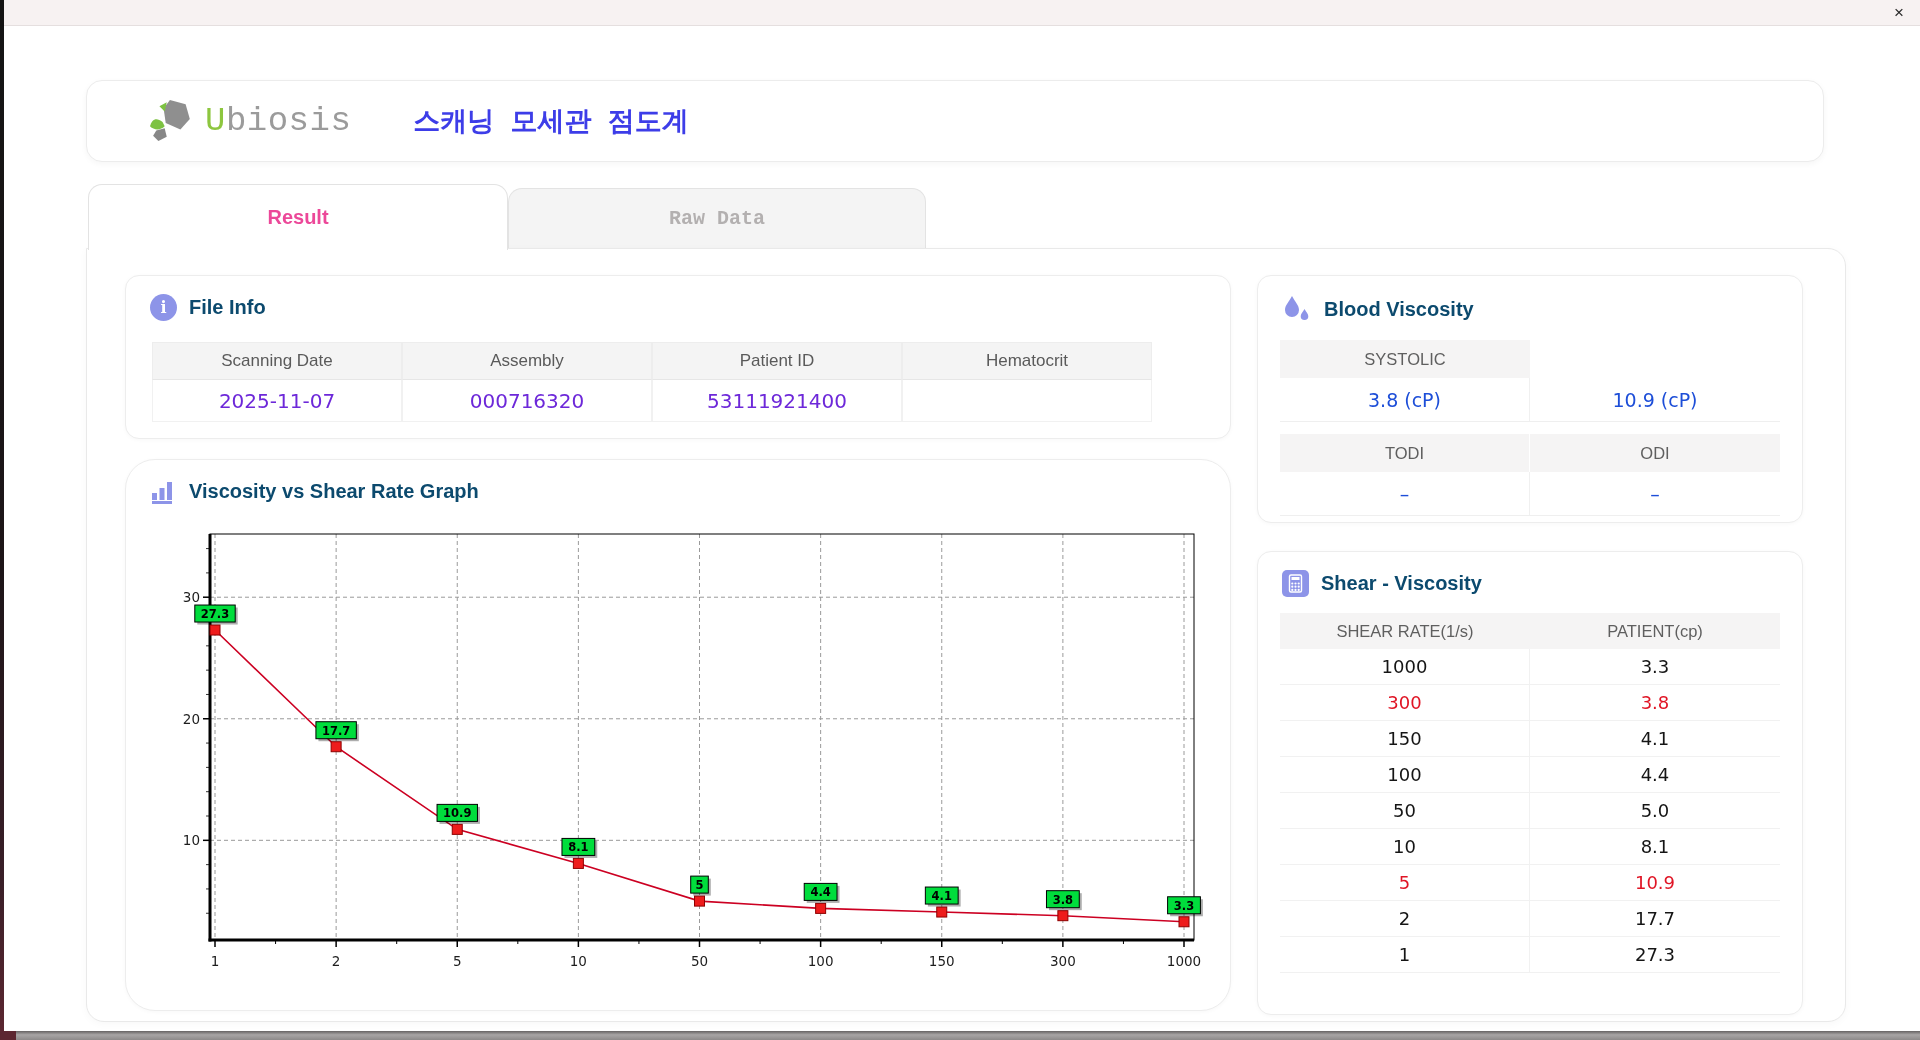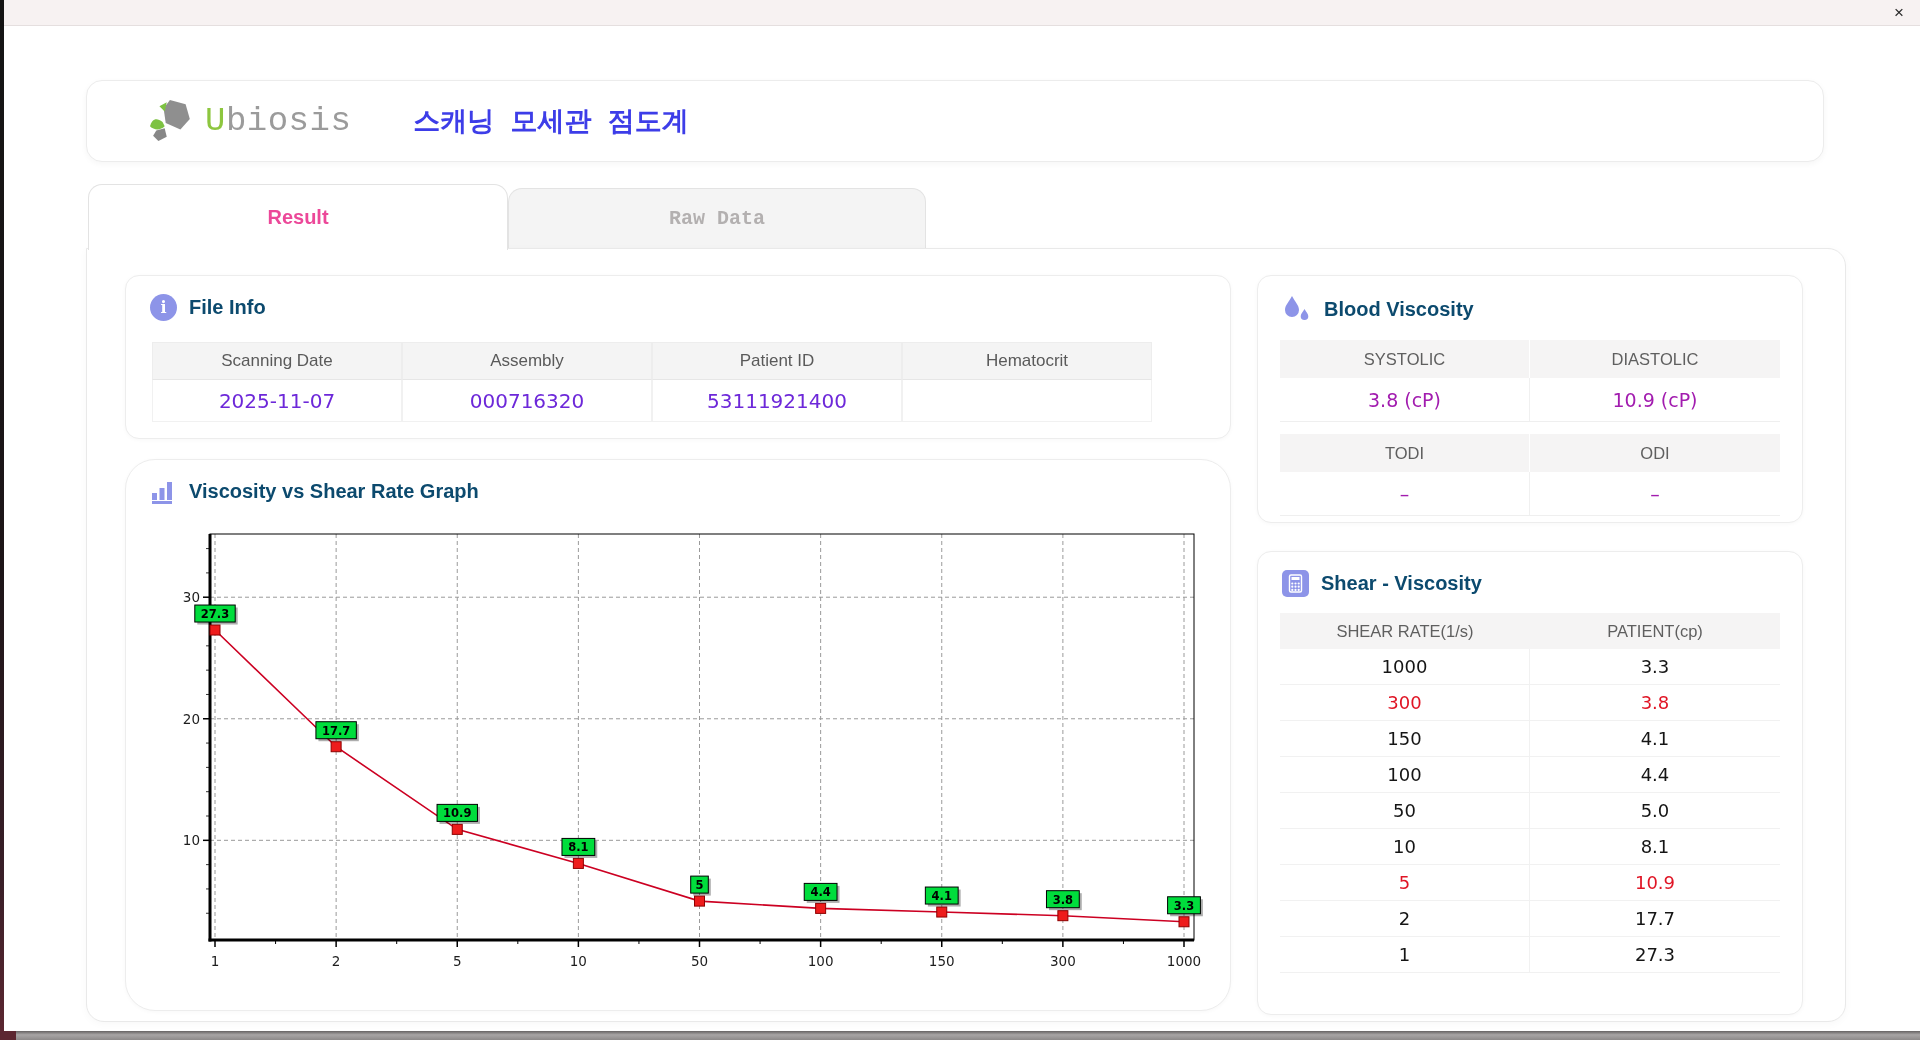--- a/index.html
+++ b/index.html
@@ -69,21 +69,21 @@
   .graph-card { left:38px; top:210px; width:1106px; height:552px;border-radius:30px; }
   .chart-wrap { position:absolute; left:28px; top:68px; }
 
   
   .bv-card { left:1170px; top:26px; width:546px; height:248px; }
   .pair-table { margin:16px 22px 0 22px; }
   .pair-row { display:grid; grid-template-columns:1fr 1fr; }
   .pair-head { height:38px; background:#f5f4f4; display:flex; align-items:center; justify-content:center;
                font-size:16.5px; color:#5f5f5f; border-right:1px solid #ffffff; }
   .pair-val { height:44px; background:#fff; display:flex; align-items:center; justify-content:center;
-              font-size:19px; color:#a21caf; font-family:"DejaVu Sans", sans-serif;
+              font-size:19px; color:#1d4ed8; font-family:"DejaVu Sans", sans-serif;
               border-right:1px solid #f0f0f0; border-bottom:1px solid #efefef; }
   .pair-row > div:last-child { border-right:none; }
   .pair-gap { height:12px; }
 
   .sv-card { left:1170px; top:302px; width:546px; height:464px; }
   .sv-table { margin:16px 22px 0 22px; }
   .sv-head { display:grid; grid-template-columns:1fr 1fr; height:36px; background:#f5f4f4; }
   .sv-head div { display:flex; align-items:center; justify-content:center;
                  font-size:16.5px; color:#5f5f5f; }
   .sv-row { display:grid; grid-template-columns:1fr 1fr; height:36px; }
@@ -264,21 +264,20 @@
     <div class="card-head">
       <svg width="30" height="30" viewBox="0 0 30 30">
         <path d="M10 2 C13 8 17 11 17 16 A7 7 0 1 1 3 16 C3 11 7 8 10 2 Z" fill="#8d94e8"></path>
         <path d="M22.5 15 C24 18.2 26.3 19.6 26.3 22.3 A3.8 3.8 0 1 1 18.7 22.3 C18.7 19.6 21 18.2 22.5 15 Z" fill="#8d94e8"></path>
       </svg>
       <div class="card-title">Blood Viscosity</div>
     </div>
     <div class="pair-table">
       <div class="pair-row">
         <div class="pair-head">SYSTOLIC</div>
-        <div class="pair-head">DIASTOLIC</div>
       </div>
       <div class="pair-row">
         <div class="pair-val">3.8 (cP)</div>
         <div class="pair-val">10.9 (cP)</div>
       </div>
       <div class="pair-gap"></div>
       <div class="pair-row">
         <div class="pair-head">TODI</div>
         <div class="pair-head">ODI</div>
       </div>

